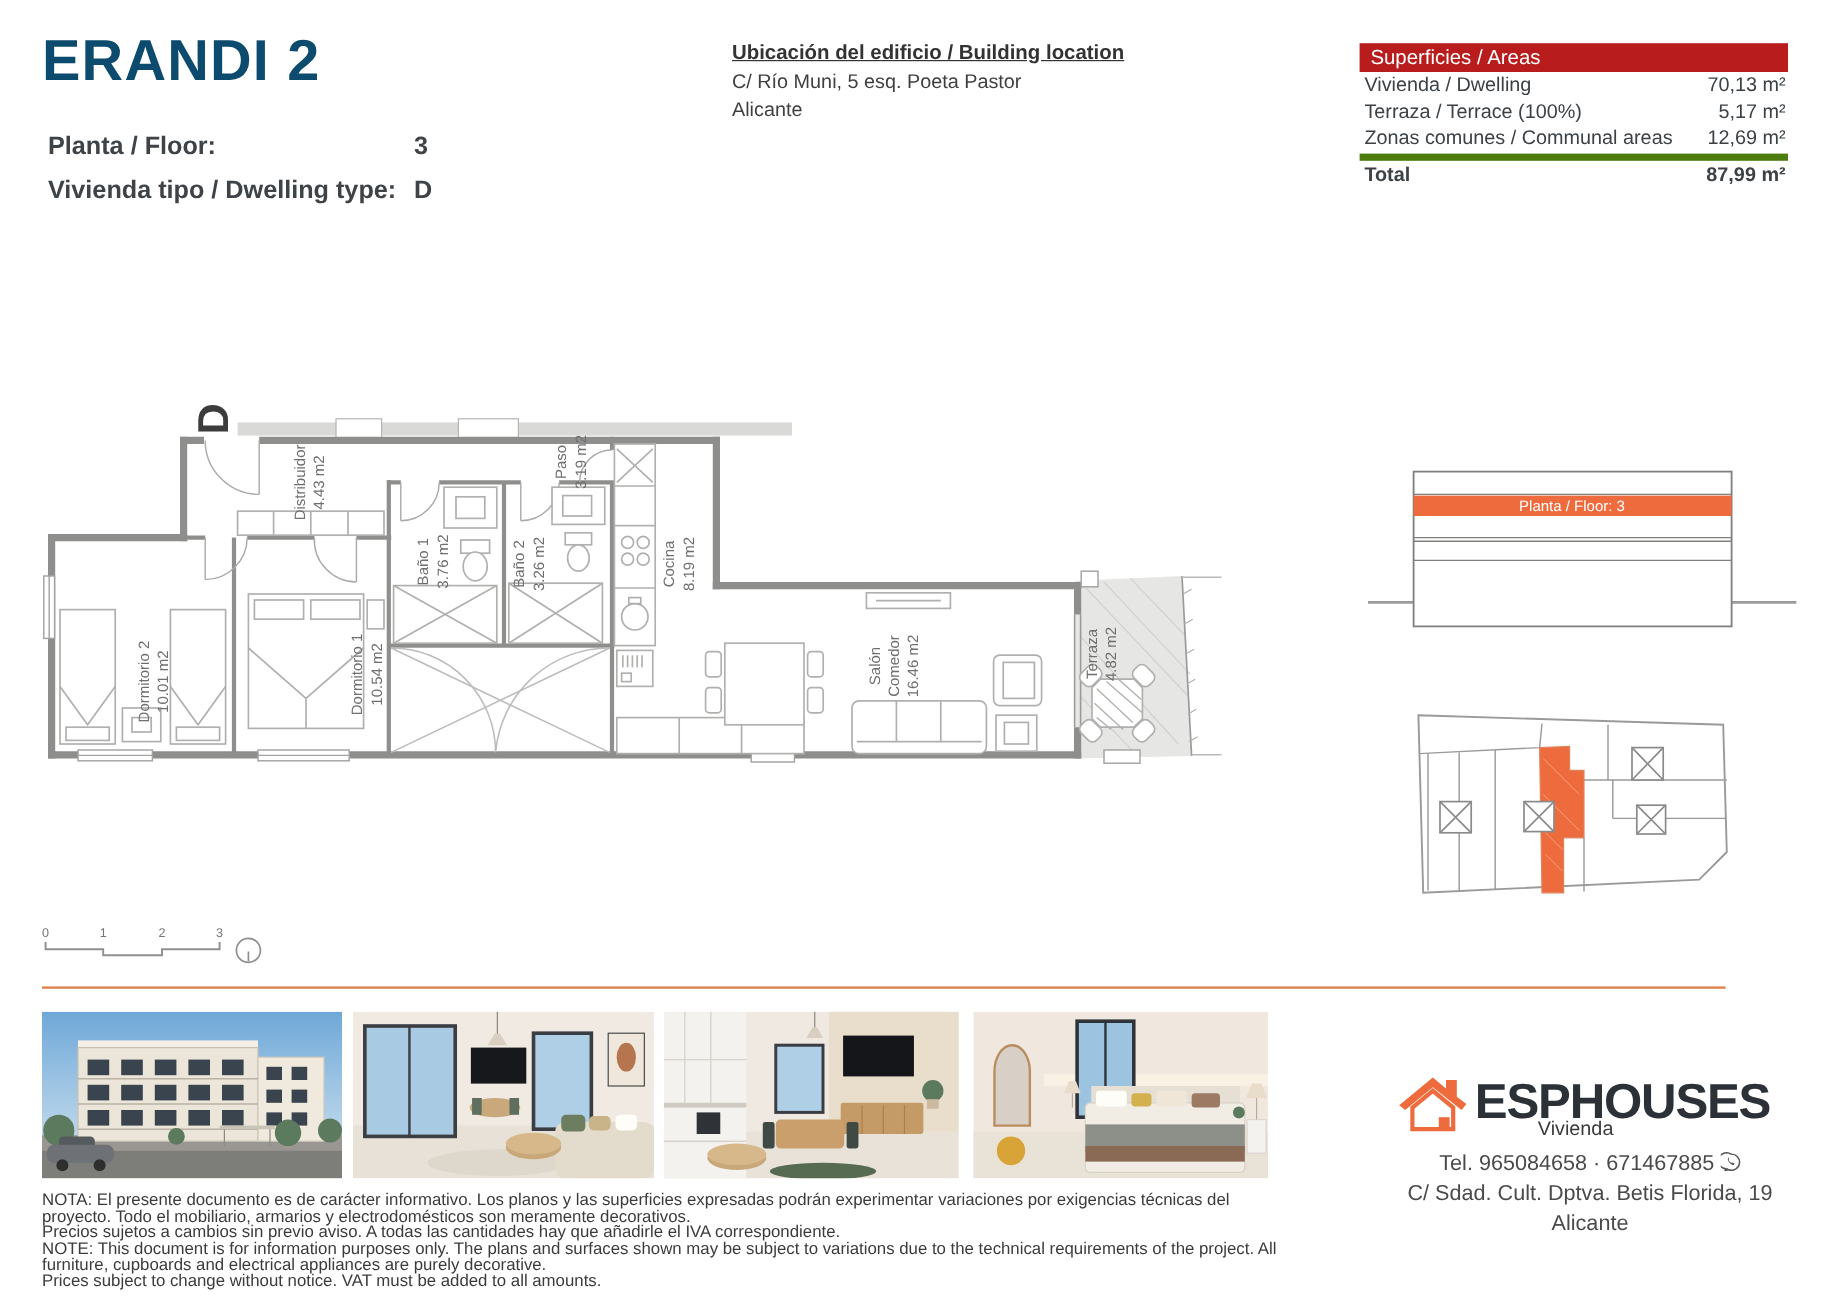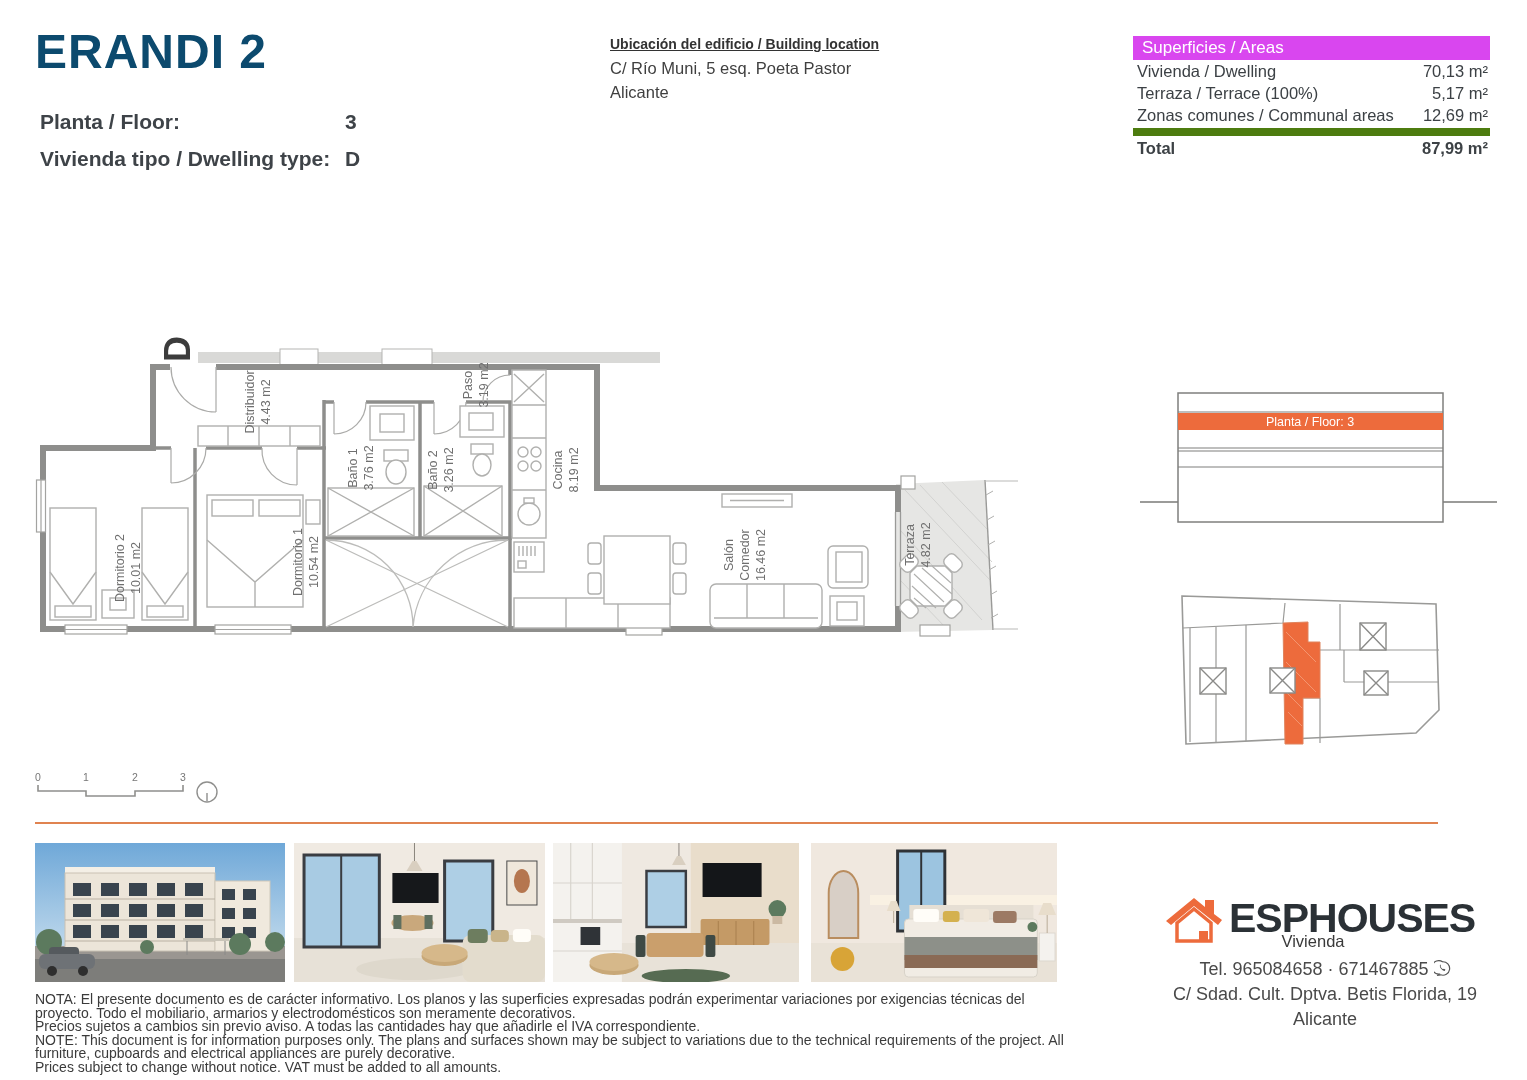--- a/index.html
+++ b/index.html
@@ -4,28 +4,28 @@
 <style>
   html,body{margin:0;padding:0;background:#fff;}
   #page{position:relative;width:1527px;height:1080px;background:#fff;overflow:hidden;
         font-family:"Liberation Sans",sans-serif;color:#3c4145;}
   .abs{position:absolute;}
   
   #title{left:35px;top:24px;font-size:48px;font-weight:800;color:#0c4a6e;letter-spacing:1px;}
   .hdr-label{font-size:21px;font-weight:bold;color:#3E4348;}
   .hdr-value{font-size:21px;font-weight:bold;color:#3E4348;}
   #loc{left:610px;top:32px;font-size:16.5px;color:#3f3f3f;line-height:24px;}
-  #loc .loc-title{font-size:14px;font-weight:bold;text-decoration:underline;color:#333;}
+  #loc .loc-title{font-size:17px;font-weight:bold;text-decoration:underline;color:#333;}
   
   #areas{left:1133px;top:36px;width:357px;font-size:16.5px;}
-  #areas .ahdr{background:#d946ef;color:#fff;padding:2px 9px;font-size:17px;}
+  #areas .ahdr{background:#b91c1c;color:#fff;padding:2px 9px;font-size:17px;}
   #areas .arow{display:flex;justify-content:space-between;padding:2px 2px 1px 4px;color:#3c4145;}
   #areas .arow .v{}
   #areas .atotal{display:flex;justify-content:space-between;padding:3px 2px 1px 4px;
-                 font-weight:bold;border-top:8px solid #4d7c0f;margin-top:2px;}
+                 font-weight:bold;border-top:6px solid #4d7c0f;margin-top:2px;}
   
   svg text{font-family:"Liberation Sans",sans-serif;}
   .roomlbl{fill:#6f6f6f;font-size:12.5px;}
   
   #divider{left:35px;top:822px;width:1403px;height:2px;background:#E08350;}
   
   .photo{top:843px;height:139px;overflow:hidden;}
   .photo svg{display:block;width:100%;height:100%;}
   
   #notes{left:35px;top:993px;width:1035px;font-size:14px;line-height:13.5px;color:#3b3b3b;}

